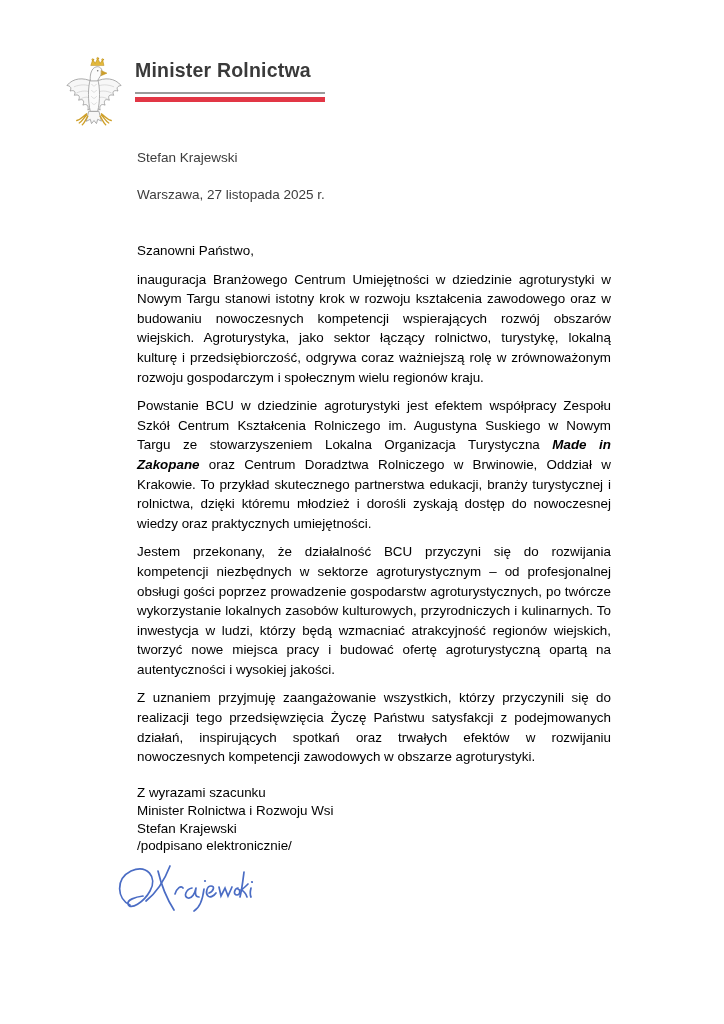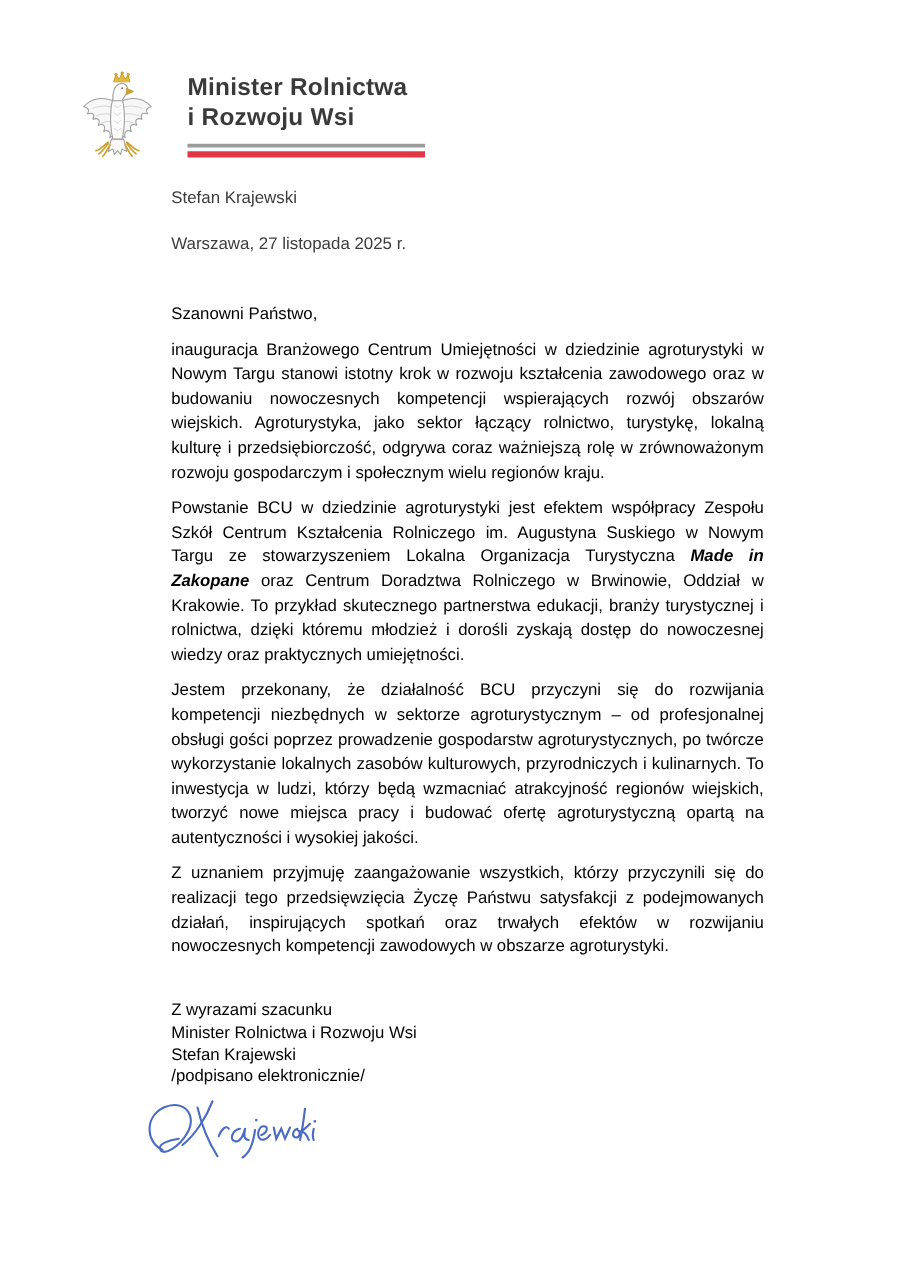--- a/index.html
+++ b/index.html
@@ -15,21 +15,21 @@
     overflow: hidden;
   }
 
   
   .letterhead {
     position: absolute;
     top: 56px;
     left: 62px;
     display: flex;
     align-items: flex-start;
-    gap: 24px;
+    gap: 9px;
   }
   .emblem { width: 64px; height: 86px; flex: 0 0 auto; }
   .org-block { padding-top: 3px; }
   .org-name {
     font-size: 19.5px;
     line-height: 23.5px;
     font-weight: 600;
     color: #3a3a3a;
     letter-spacing: 0.2px;
   }
@@ -52,21 +52,21 @@
     font-size: 13.4px;
     line-height: 19.6px;
     color: #000000;
   }
   .salutation { margin-bottom: 9px; }
   .para {
     text-align: justify;
     margin-bottom: 9px;
   }
   .para .italic { font-style: italic; font-weight: bold; }
-  .closing { margin-top: 31px; }
+  .closing { margin-top: 16px; }
 
   .sig-block { line-height: 17.3px; }
   .sig-line { display: block; }
 
   .handwritten-signature {
     display: block;
     margin-top: 5px;
     margin-left: -24px;
     width: 140px;
     height: 66px;
@@ -104,21 +104,20 @@
 
         <path d="M47,13 L50,4 L54,10 L58,2 L62,10 L66,4 L68,13 Z" fill="#e3b93c" stroke="#b8860b" stroke-width="0.9"></path>
         <circle cx="50" cy="4" r="1.6" fill="#e3b93c" stroke="#b8860b" stroke-width="0.7"></circle>
         <circle cx="58" cy="2" r="1.6" fill="#e3b93c" stroke="#b8860b" stroke-width="0.7"></circle>
         <circle cx="66" cy="4" r="1.6" fill="#e3b93c" stroke="#b8860b" stroke-width="0.7"></circle>
       </g>
     </svg>
 
     <div class="org-block">
       <div class="org-name">Minister Rolnictwa</div>
-      <div class="org-name">i Rozwoju Wsi</div>
       <div class="flag-rule">
         <div class="bar-white"></div>
         <div class="bar-gap"></div>
         <div class="bar-red"></div>
       </div>
     </div>
   </div>
 
   <div class="sender-block">
     <span class="sender-name">Stefan Krajewski</span>

